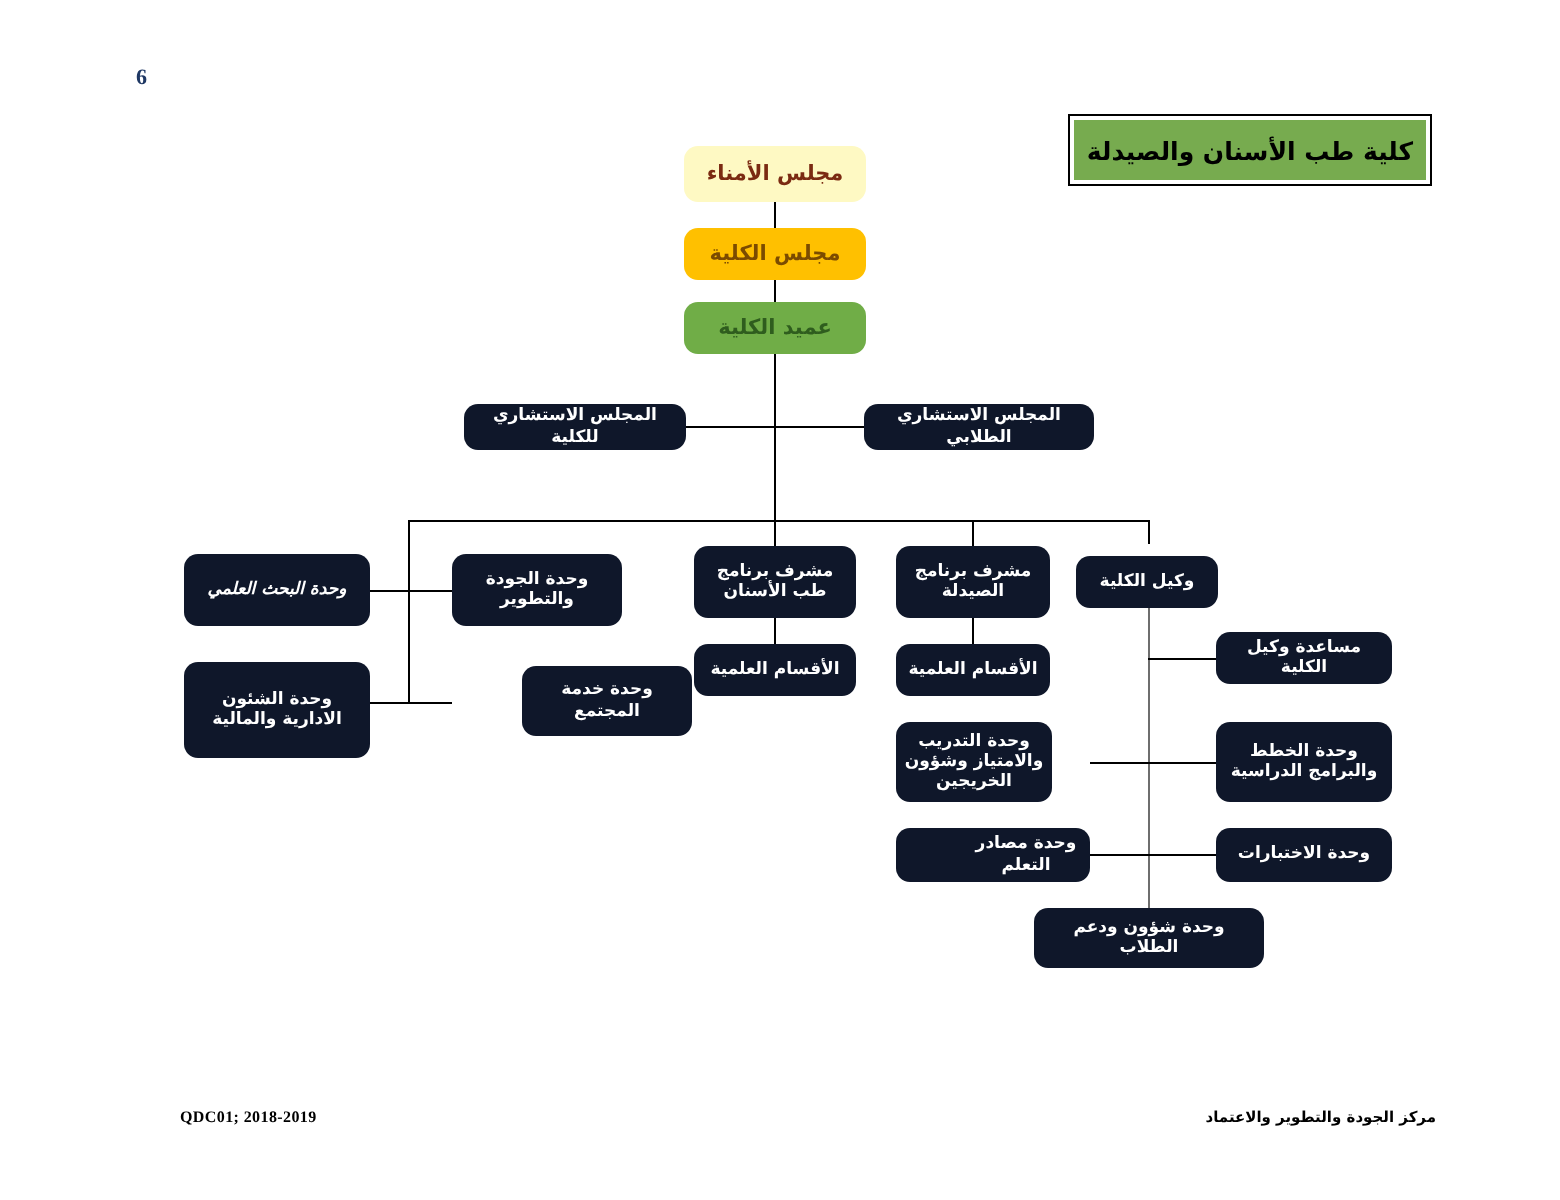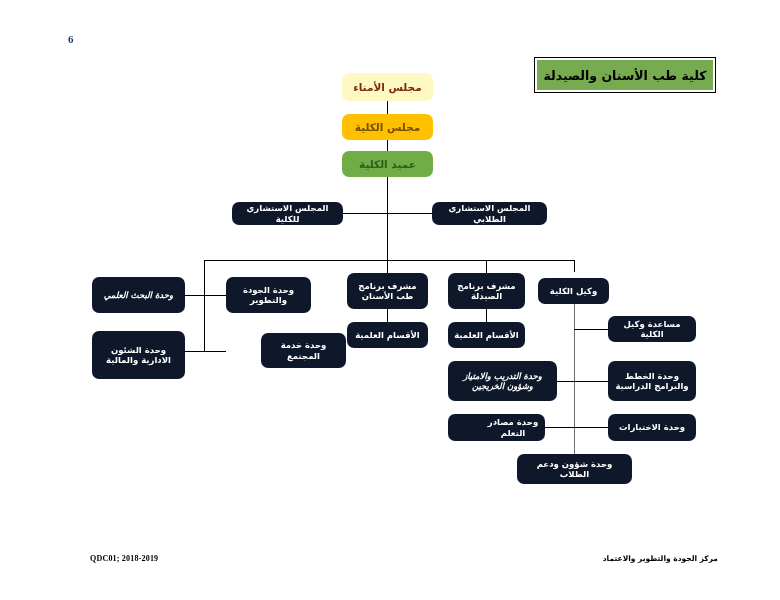--- a/index.html
+++ b/index.html
@@ -240,21 +240,21 @@
   </div>
 
   <div class="node blue" style="left:448px; top:322px; width:77px; height:26px;">
     <span>الأقسام العلمية</span>
   </div>
 
   <div class="node blue" style="left:608px; top:316px; width:88px; height:26px;align-items:center;">
     <span>مساعدة وكيل الكلية</span>
   </div>
 
-  <div class="node blue" style="left:448px; top:361px; width:109px; height:40px;font-style:italic;">
+  <div class="node blue" style="left:448px; top:361px; width:78px; height:40px;">
     <span>وحدة التدريب والامتياز وشؤون الخريجين</span>
   </div>
 
   <div class="node blue" style="left:608px; top:361px; width:88px; height:40px;">
     <span>وحدة الخطط والبرامج الدراسية</span>
   </div>
 
   <div class="node blue" style="left:448px; top:414px; width:97px; height:27px;padding-left:37px;">
     <span>وحدة مصادر التعلم</span>
   </div>

